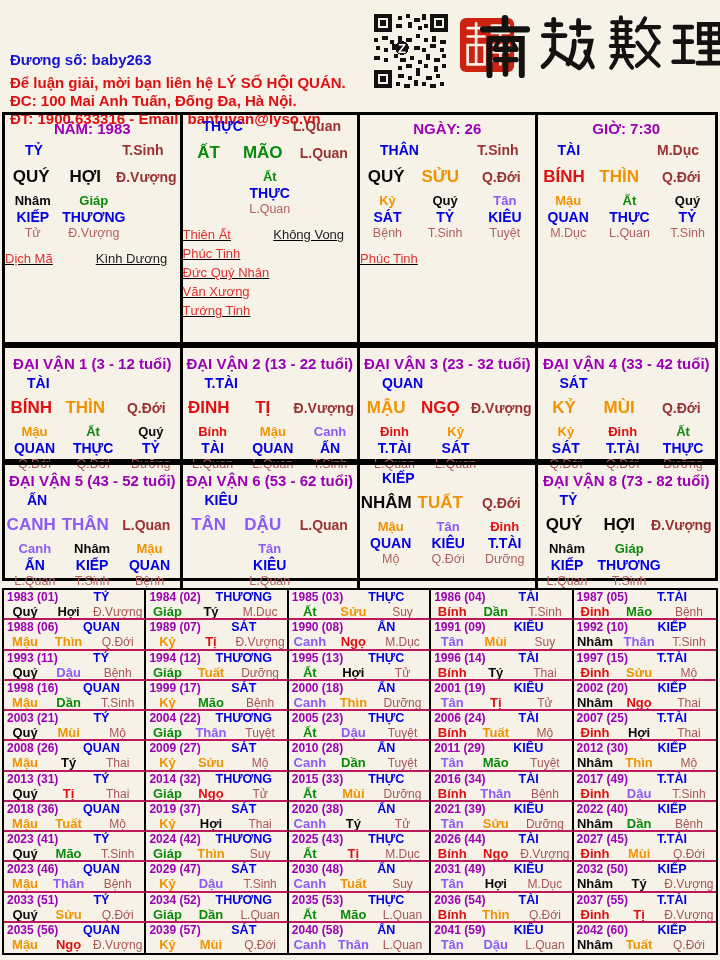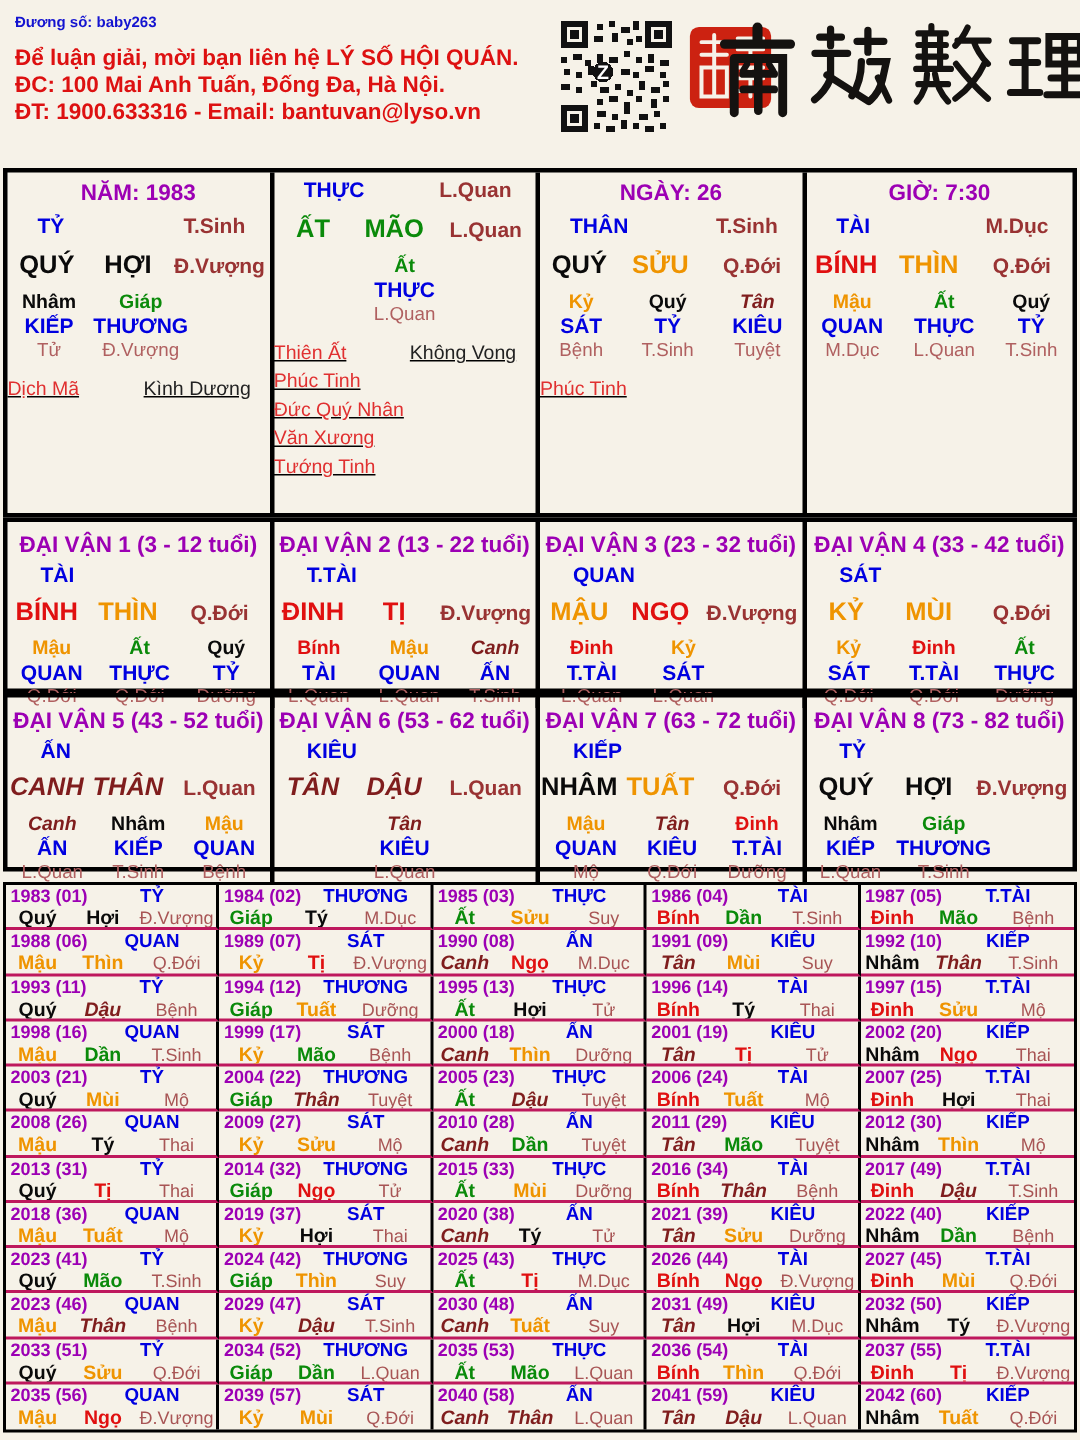--- a/index.html
+++ b/index.html
@@ -8,38 +8,38 @@
     font-family:"Liberation Sans","DejaVu Sans",sans-serif;
     background:#f6f2e8;
     position:relative;
     overflow:hidden;
     color:#000;
   }
   .abs { position:absolute; }
 
   
   .hdr-text { position:absolute; left:10px; top:6px; line-height:20px; }
-  .hdr-blue { color:#1414d0; font-weight:bold; font-size:10px; }
+  .hdr-blue { color:#1414d0; font-weight:bold; font-size:15px;margin-top:44px; }
   .hdr-red  { color:#dd1111; font-weight:bold; font-size:15px; line-height:18px; }
   .hdr-gap  { height:4px; }
 
   .qr { position:absolute; left:374px; top:14px; width:74px; height:74px; }
   .brand { position:absolute; left:456px; top:8px; width:258px; height:84px; }
   .seal { position:absolute; left:2px; top:8px; width:58px; height:58px; }
   .calli { position:absolute; top:4px; height:64px; }
   .c1{ left:18px; width:62px; height:72px; }
   .c2{ left:82px; width:58px; }
   .c3{ left:148px; width:58px; }
   .c4{ left:212px; width:56px; }
 
   
   .el-wood  { color:#0a8a0a; }
   .el-fire  { color:#e01010; }
   .el-earth { color:#ef9400; }
-  .el-metal { color:#7f1d1d;font-style:italic; }
+  .el-metal { color:#8b5cf6; }
   .el-water { color:#0a0a0a; }
   .god      { color:#0000e0; font-weight:bold; }
   .stage-b  { color:#993333; font-weight:bold; }
   .stage    { color:#b06060; }
   .purple   { color:#9c00b4; font-weight:bold; }
 
   
   .pillars {
     left:2px; top:112px; width:716px; height:233px;
     display:grid; grid-template-columns:repeat(4,1fr);
@@ -489,21 +489,20 @@
     </div>
     <div class="hidden-row">
         <div class="hcol">
     <span class="h-stem el-metal">Tân</span>
     <span class="h-god god">KIÊU</span>
     <span class="h-stage stage">L.Quan</span>
   </div>
       </div>
   </div>
     <div class="dv">
-    <div class="dv-title purple">ĐẠI VẬN 7 (63 - 72 tuổi)</div>
     <div class="dv-god god">KIẾP</div>
     <div class="p-main">
       <span class="p-stem el-water">NHÂM</span>
       <span class="p-branch el-earth">TUẤT</span>
       <span class="p-mstage stage-b">Q.Đới</span>
     </div>
     <div class="hidden-row">
         <div class="hcol">
     <span class="h-stem el-earth">Mậu</span>
     <span class="h-god god">QUAN</span>

